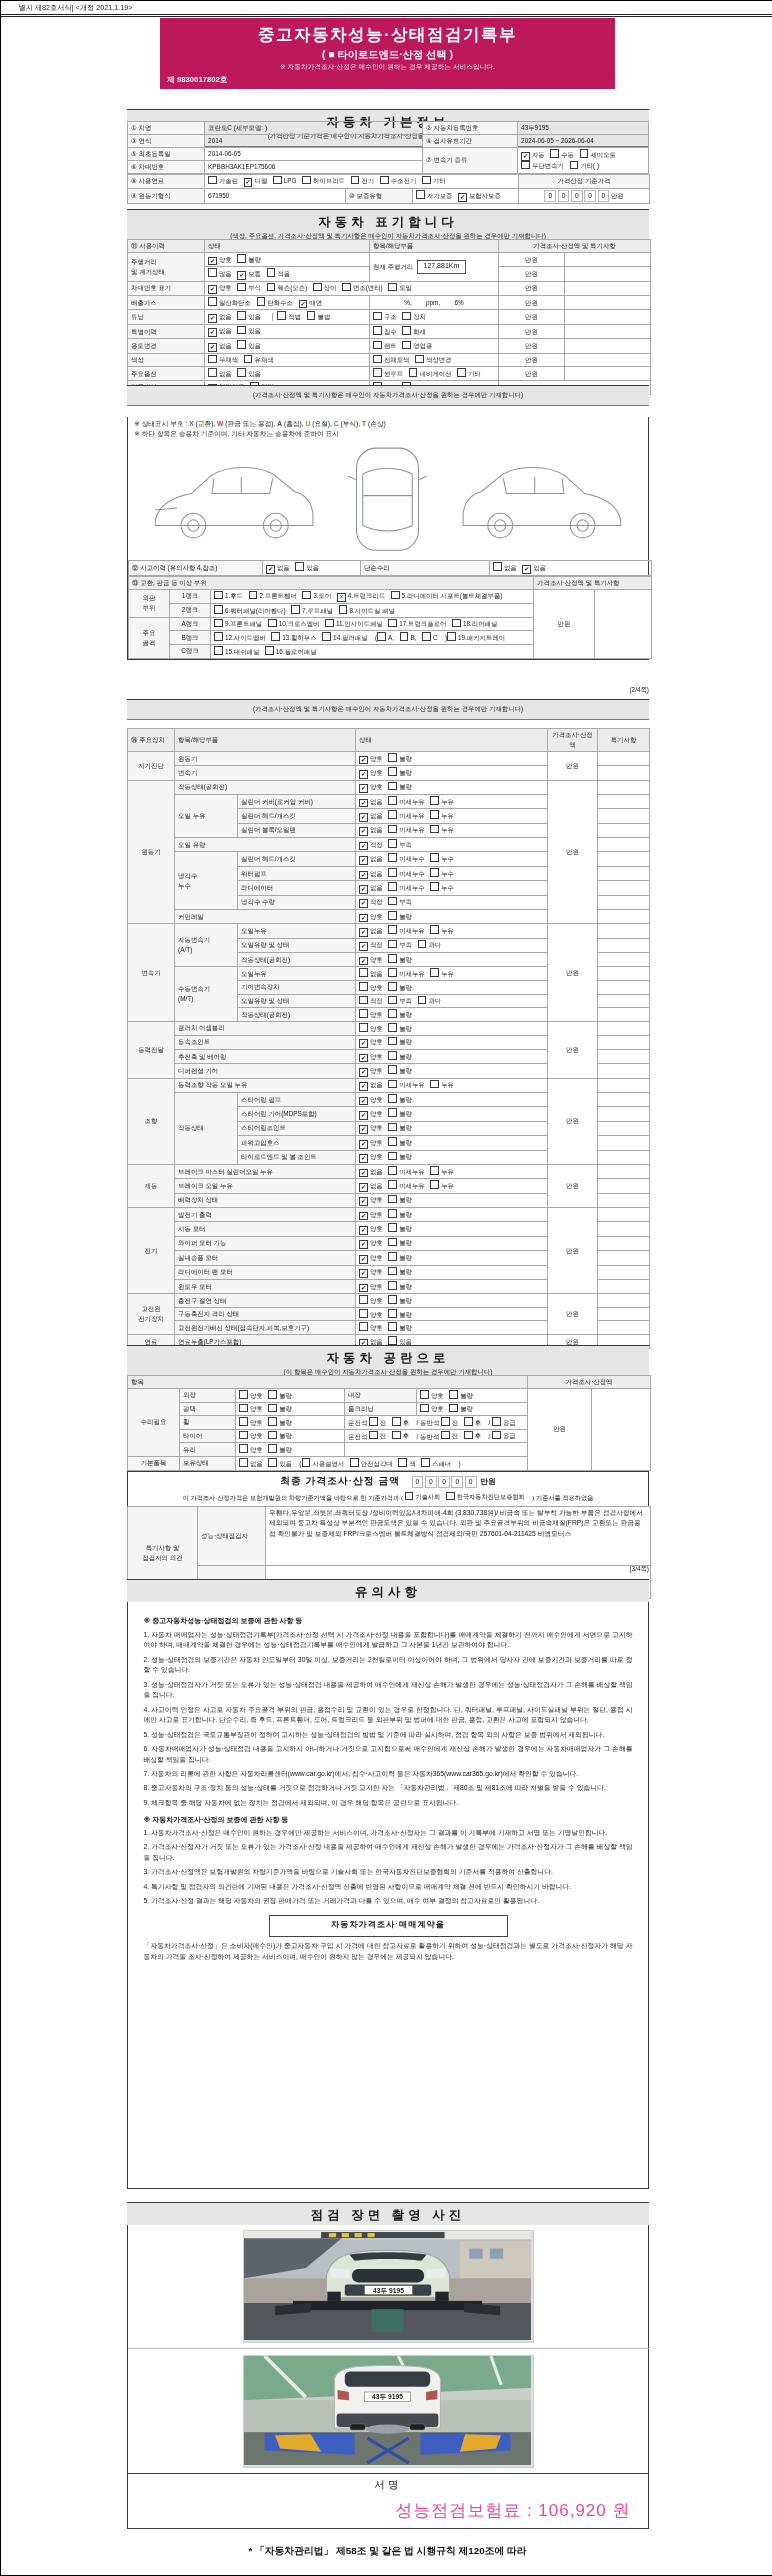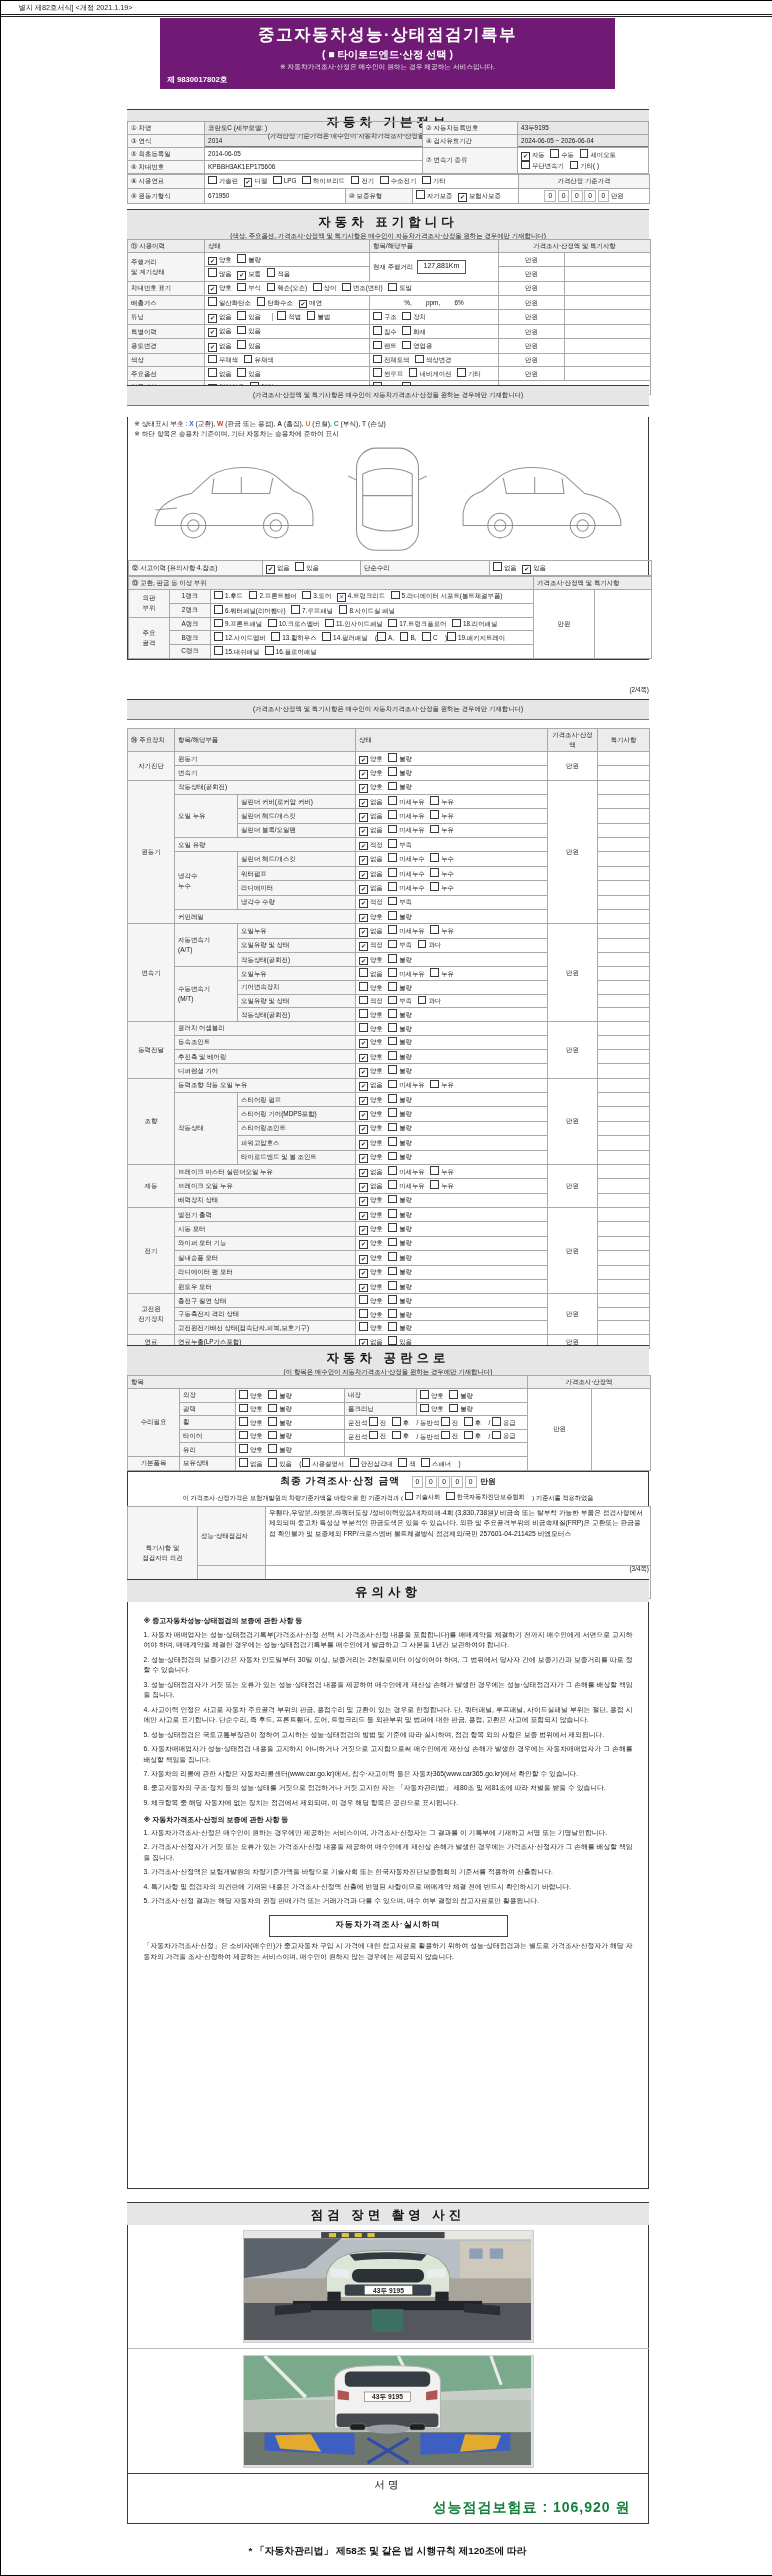--- a/index.html
+++ b/index.html
@@ -2,21 +2,21 @@
 <html style="font-size:8.2px"><head>
 <meta charset="utf-8">
 <style>
   html,body{margin:0;padding:0;}
   body{width:773px;height:2576px;position:relative;background:#fff;color:#141414;
        font-family:"Liberation Sans","DejaVu Sans",sans-serif;overflow:hidden;
        border:0.5px solid #000;box-sizing:border-box;}
   .abs{position:absolute;}
   .form-no{top:2.1px;left:17.5px;font-size:7.2px;color:#222;}
   .top-rule{top:13.4px;left:0;width:773px;border-top:1.5px solid #222;height:1px;border-bottom:0.5px solid #222;}
-  .header-bar{top:17px;left:159px;width:455px;background:#701a75;color:#fff;text-align:center;padding:6.2px 0 3.1px;}
+  .header-bar{top:17px;left:159px;width:455px;background:#be185d;color:#fff;text-align:center;padding:6.2px 0 3.1px;}
   .doc-title{font-size:16.5px;font-weight:bold;letter-spacing:1.5px;}
   .doc-subtitle{font-size:10.3px;font-weight:bold;margin-top:1.5px;}
   .doc-note{font-size:6.7px;color:#e9e9e9;margin-top:1.5px;}
   .doc-no{text-align:left;padding:3.1px 0 1px 7.2px;font-size:7.7px;font-weight:bold;}
   .band{left:126px;width:522px;background:#e6e6e6;border-top:1.5px solid #3a3a3a;border-bottom:0.5px solid #777;
         text-align:center;padding:3.6px 0 4.6px;box-sizing:border-box;}
   .band .bt{font-size:12.4px;font-weight:bold;letter-spacing:4.1px;}
   .band .bs{font-size:6.4px;margin-top:1.5px;letter-spacing:0;}
   table{border-collapse:collapse;table-layout:fixed;width:522px;}
   td{border:0.5px solid #a9a9a9;font-size:6.4px;padding:1px 3.1px;vertical-align:middle;
@@ -50,22 +50,22 @@
   .n-content{padding:8.2px 15.5px;font-size:6.8px;line-height:1.58;}
   .n-title{font-weight:bold;margin:5.2px 0 3.1px;font-size:7px;}
   .n-item{margin-bottom:3.6px;text-align:justify;}
   .n-box{width:237px;margin:8.2px auto 4.1px;border:1px solid #444;text-align:center;
          font-size:8.2px;font-weight:bold;padding:3.6px 0;letter-spacing:1px;}
   .n-boxtext{margin-top:3.1px;text-align:justify;}
   .photo-frame{width:289px;margin:5.2px auto;border:0.5px solid #cfcfcf;background:#dde0e3;}
   .photo-sep{border-top:1px solid #bbb;margin:0 -0.5px;}
   .sign-row{border-top:1.5px solid #3a3a3a;text-align:center;font-size:10.3px;font-weight:normal;
             padding:4.6px 0;letter-spacing:3.1px;}
-  .fee-row{text-align:right;padding:2.1px 17.5px 6.2px;font-size:14px;font-weight:bold;
-           color:#15803d;letter-spacing:1px;}
+  .fee-row{text-align:right;padding:2.1px 17.5px 6.2px;font-size:17px;font-weight:normal;
+           color:#ec4899;letter-spacing:1px;}
   .footer-line{left:0;width:773px;text-align:center;font-size:9.8px;font-weight:bold;}
 </style>
 </head>
 <body>
 
 <div class="abs form-no">별지 제82호서식] &lt;개정 2021.1.19&gt;</div>
 <div class="abs top-rule"></div>
 
 <div class="abs header-bar">
   <div class="doc-title">중고자동차성능·상태점검기록부</div>
@@ -717,21 +717,21 @@
     <div class="n-item">6.  자동차매매업자가 성능·상태점검 내용을 고지하지 아니하거나 거짓으로 고지함으로써 매수인에게 재산상 손해가 발생한 경우에는 자동차매매업자가 그 손해를 배상할 책임을 집니다.</div>
     <div class="n-item">7.  자동차의 리콜에 관한 사항은 자동차리콜센터(www.car.go.kr)에서, 침수·사고이력 등은 자동차365(www.car365.go.kr)에서 확인할 수 있습니다.</div>
     <div class="n-item">8.  중고자동차의 구조·장치 등의 성능·상태를 거짓으로 점검하거나 거짓 고지한 자는 「자동차관리법」 제80조 및 제81조에 따라 처벌을 받을 수 있습니다.</div>
     <div class="n-item">9.  체크항목 중 해당 자동차에 없는 장치는 점검에서 제외되며, 이 경우 해당 항목은 공란으로 표시됩니다.</div>
     <div class="n-title">※ 자동차가격조사·산정의 보증에 관한 사항 등</div>
     <div class="n-item">1.  자동차가격조사·산정은 매수인이 원하는 경우에만 제공하는 서비스이며, 가격조사·산정자는 그 결과를 이 기록부에 기재하고 서명 또는 기명날인합니다.</div>
     <div class="n-item">2.  가격조사·산정자가 거짓 또는 오류가 있는 가격조사·산정 내용을 제공하여 매수인에게 재산상 손해가 발생한 경우에는 가격조사·산정자가 그 손해를 배상할 책임을 집니다.</div>
     <div class="n-item">3.  가격조사·산정액은 보험개발원의 차량기준가액을 바탕으로 기술사회 또는 한국자동차진단보증협회의 기준서를 적용하여 산출합니다.</div>
     <div class="n-item">4.  특기사항 및 점검자의 의견란에 기재된 내용은 가격조사·산정액 산출에 반영된 사항이므로 매매계약 체결 전에 반드시 확인하시기 바랍니다.</div>
     <div class="n-item">5.  가격조사·산정 결과는 해당 자동차의 권장 판매가격 또는 거래가격과 다를 수 있으며, 매수 여부 결정의 참고자료로만 활용됩니다.</div>
-    <div class="n-box">자동차가격조사·실시하며</div>
+    <div class="n-box">자동차가격조사·매매계약을</div>
     <div class="n-item n-boxtext">「자동차가격조사·산정」은 소비자(매수인)가 중고자동차 구입 시 가격에 대한 참고자료로 활용하기 위하여 성능·상태점검과는 별도로 가격조사·산정자가 해당 자동차의 가격을 조사·산정하여 제공하는 서비스이며, 매수인이 원하지 않는 경우에는 제공되지 않습니다.</div>
   </div>
 </div>
 
 <div class="abs band" style="top:2201px">
   <div class="bt">점검 장면 촬영 사진</div>
 </div>
 <div class="abs sec-box" style="top:2224px;border-top:none">
 
   <div class="photo-frame">

